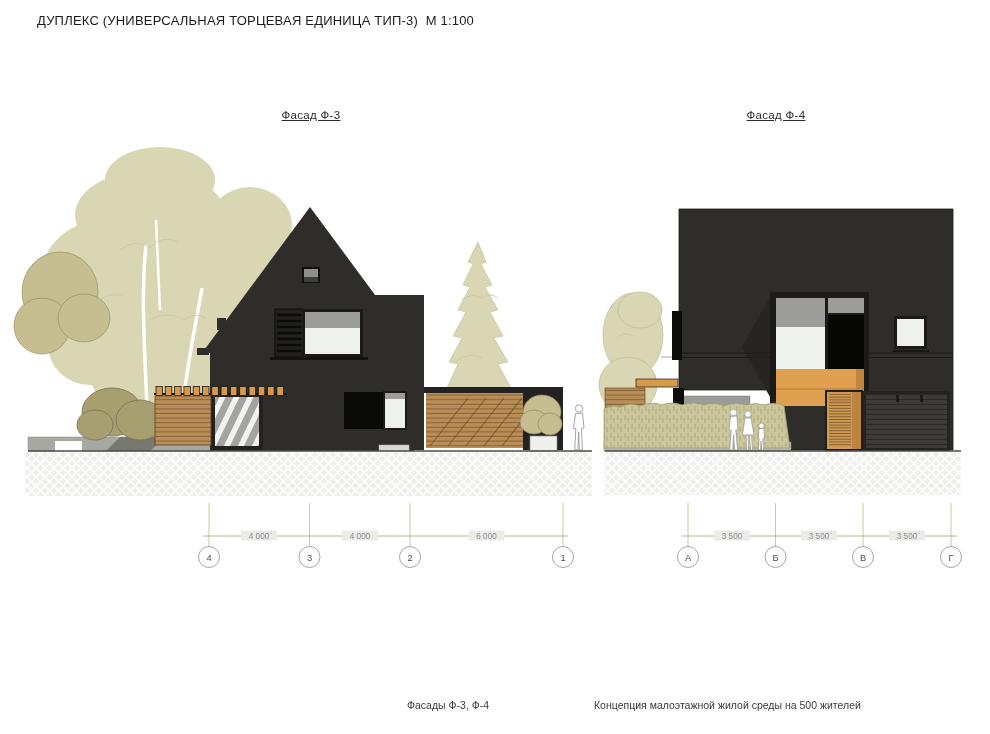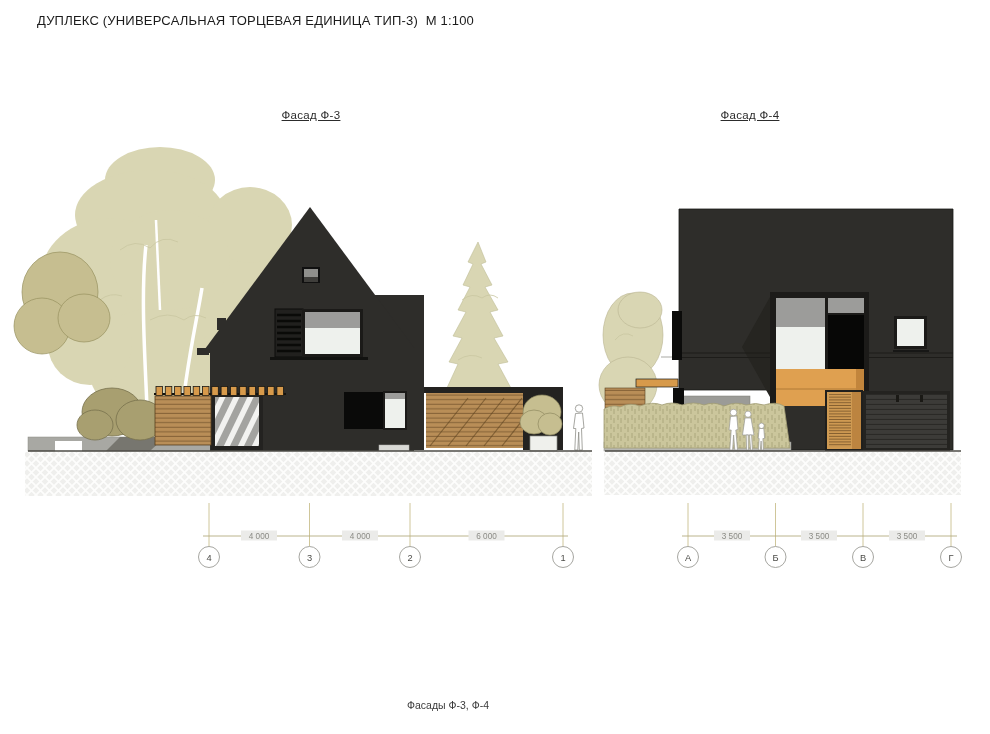--- a/index.html
+++ b/index.html
@@ -3,21 +3,21 @@
 <meta charset="utf-8">
 <style>
   html,body{margin:0;padding:0;background:#ffffff;}
   .sheet{position:relative;width:990px;height:734px;background:#ffffff;overflow:hidden;
          font-family:"Liberation Sans","DejaVu Sans",sans-serif;}
   .title{position:absolute;left:37px;top:13px;font-size:13px;letter-spacing:.2px;
          color:#1b1b1b;white-space:pre;}
   .facade-label{position:absolute;top:109px;font-size:11.5px;color:#2c2c2c;
          text-decoration:underline;transform:translateX(-50%);letter-spacing:.3px;}
   .facade-label.left{left:311px;}
-  .facade-label.right{left:750px;}
+  .facade-label.right{left:776px;}
   .caption{position:absolute;top:699px;font-size:10.5px;color:#3a3a3a;text-align:center;}
   .caption.cap-left{left:407px;}
   .caption.cap-right{left:594px;}
   svg{position:absolute;left:0;top:0;}
   svg text{font-family:"Liberation Sans","DejaVu Sans",sans-serif;}
   .dimtext{font-size:8.2px;fill:var(--dim-text,#8b8b85);text-anchor:middle;}
   .axistext{font-size:9.3px;fill:#4c4c48;text-anchor:middle;}
 </style>
 </head>
 <body>
@@ -317,13 +317,14 @@
           <circle cx="951" cy="557" r="10.5"></circle>
       </g>
       <text class="axistext" x="688" y="560.5">А</text>
       <text class="axistext" x="775.5" y="560.5">Б</text>
       <text class="axistext" x="863" y="560.5">В</text>
       <text class="axistext" x="951" y="560.5">Г</text>
     </g>
   </svg>
 
   <div class="caption cap-left">Фасады Ф-3, Ф-4</div>
+  <div class="caption cap-right">Концепция малоэтажной жилой среды на 500 жителей</div>
 </div>
 
 </body></html>

